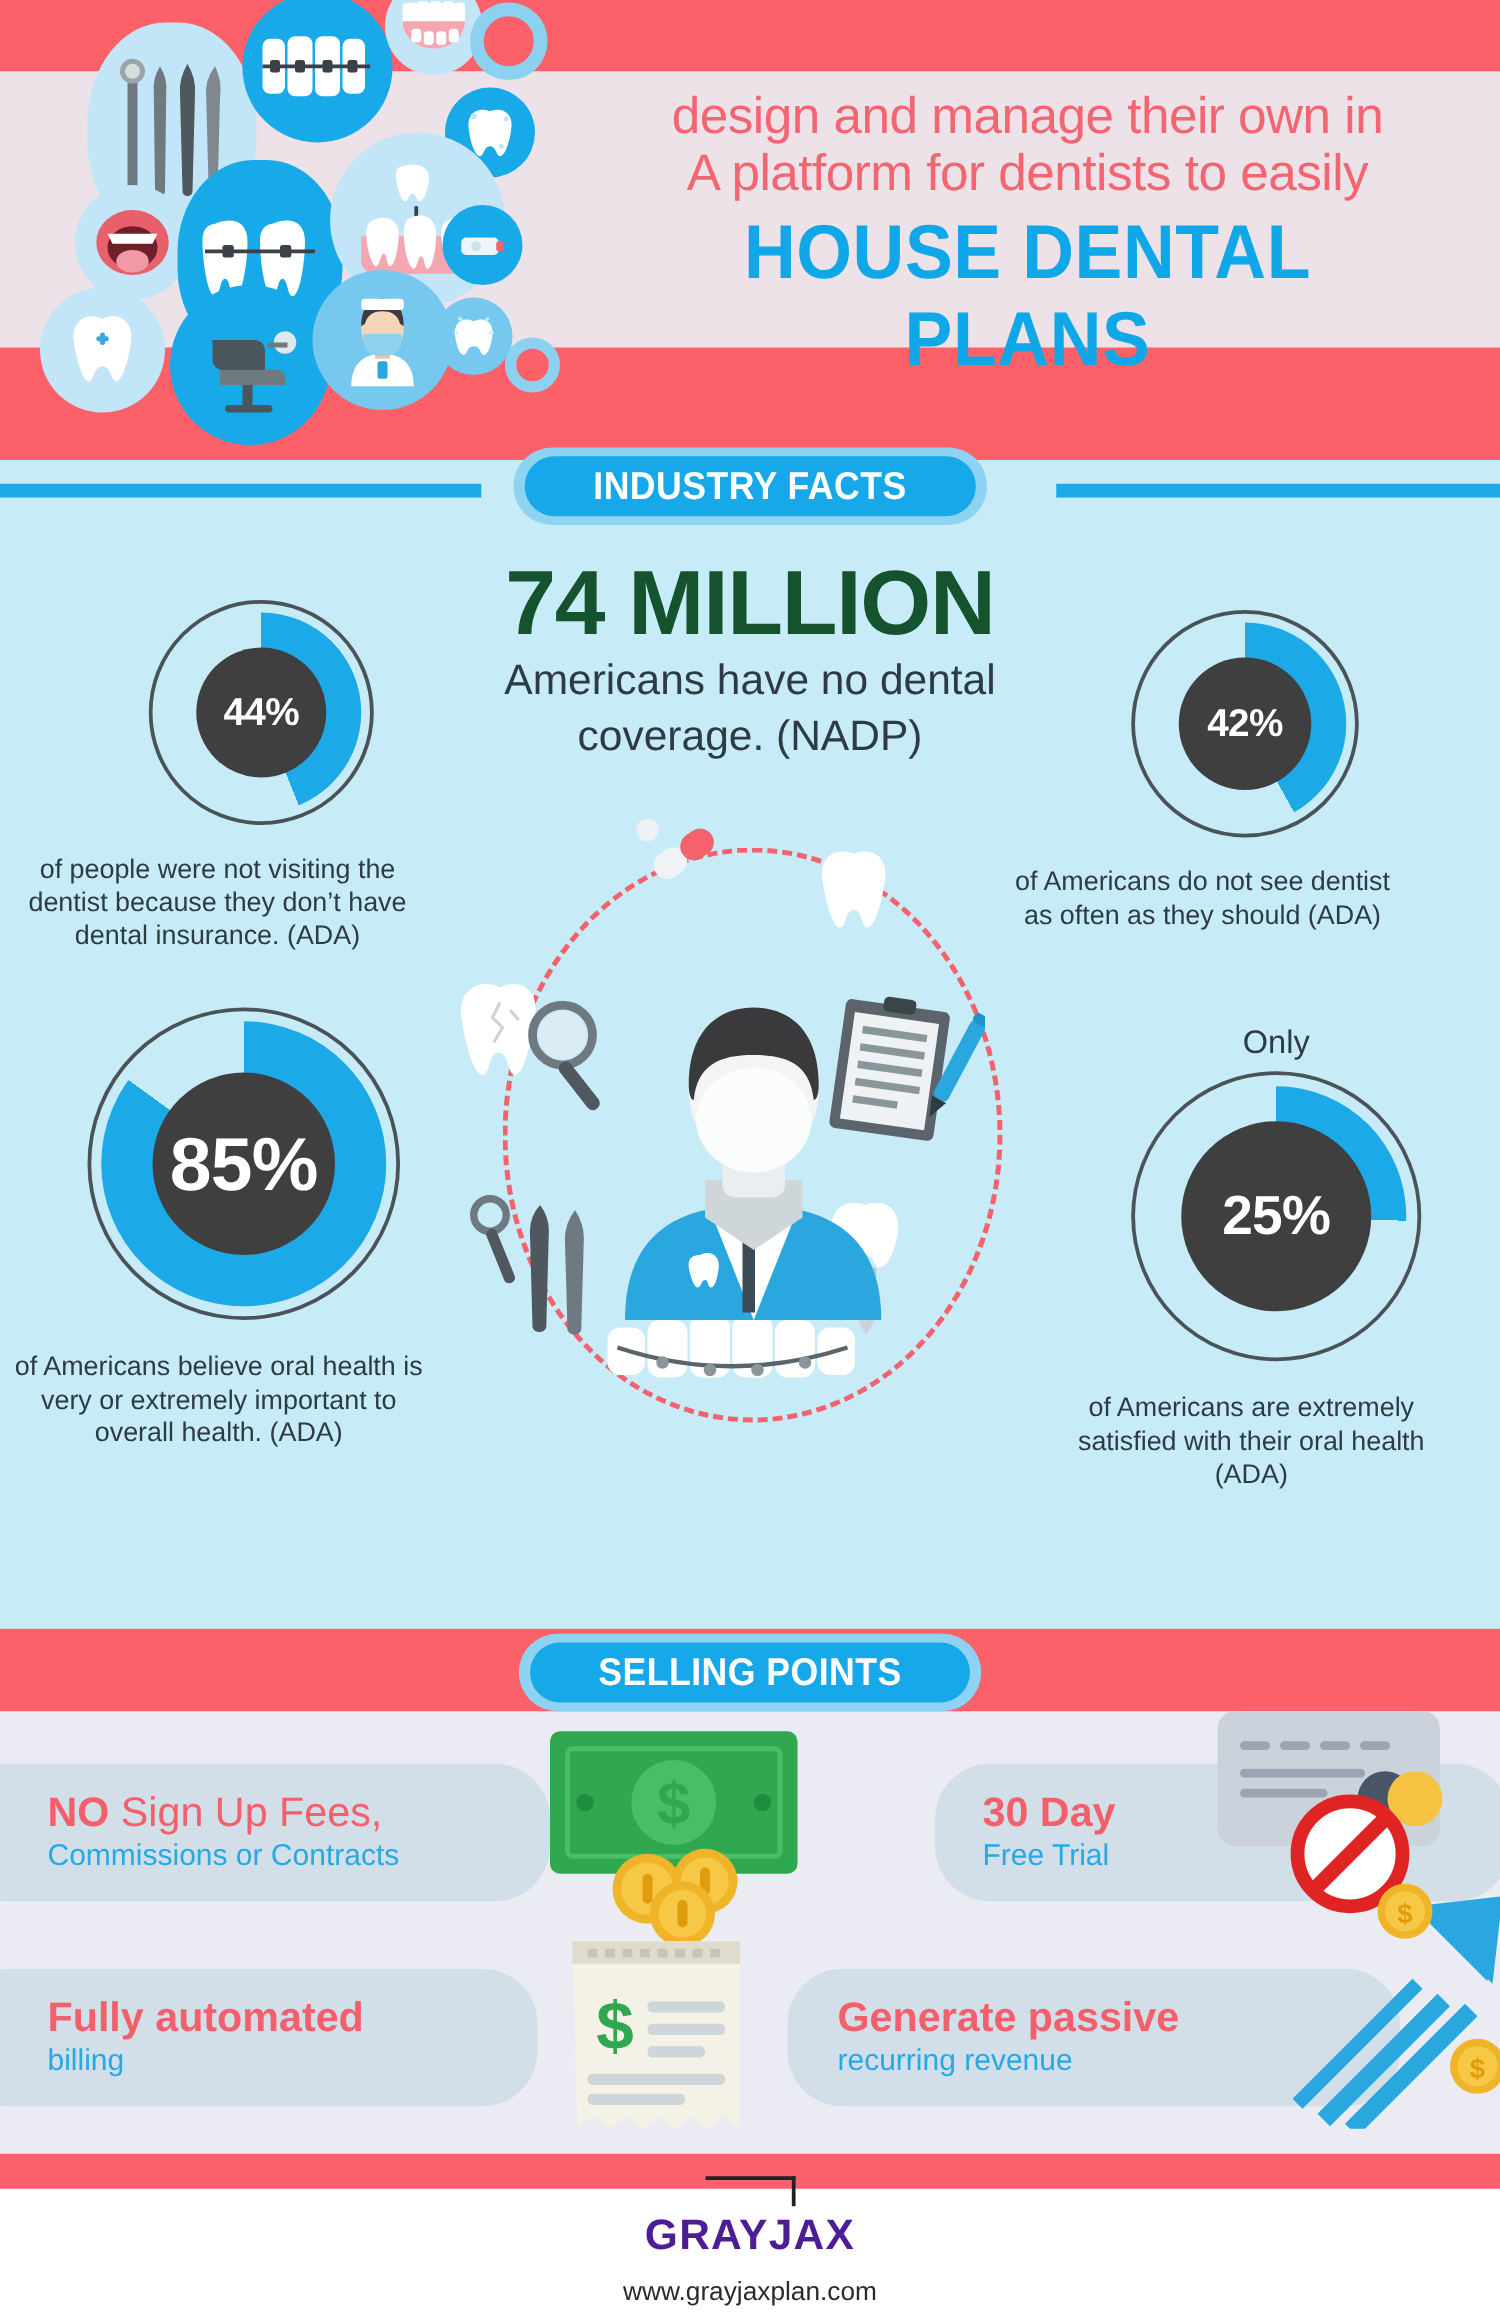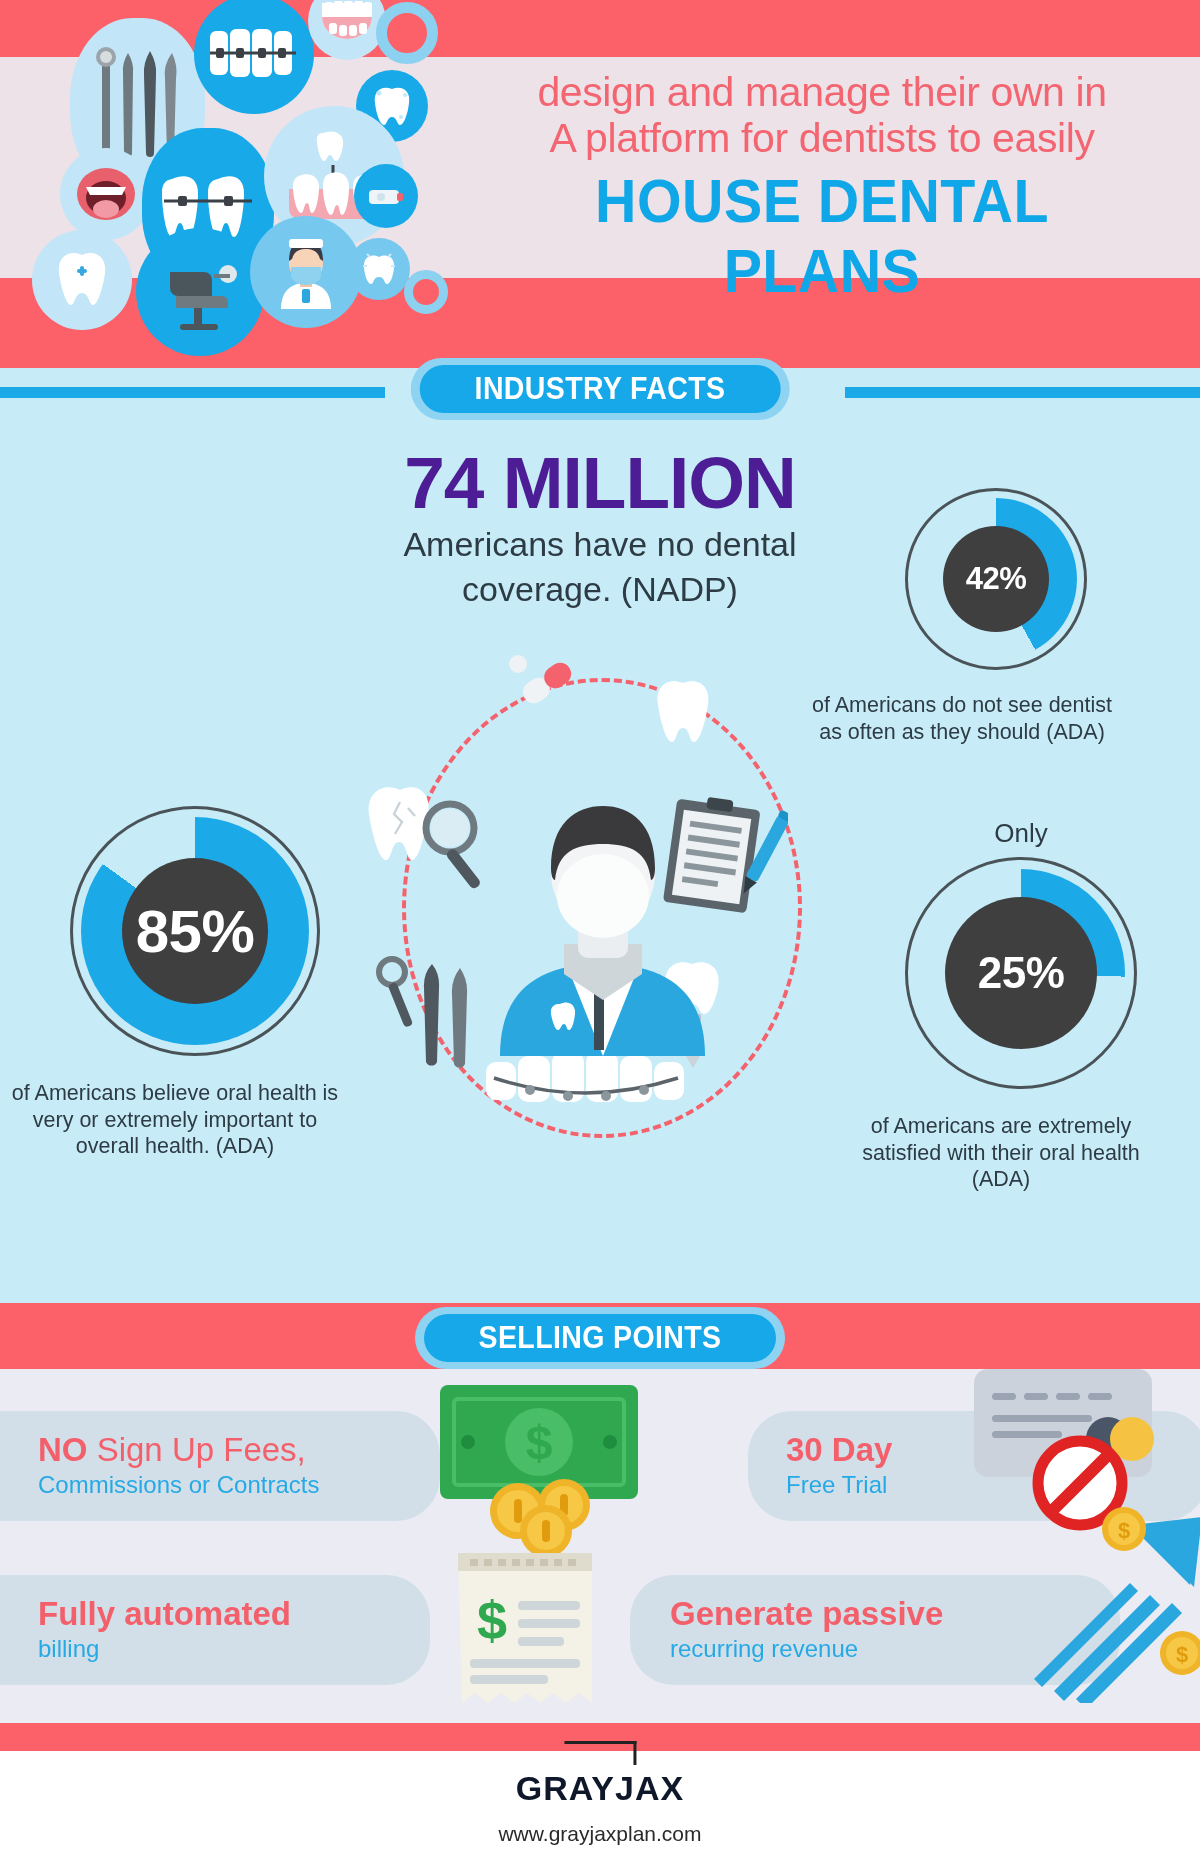--- a/index.html
+++ b/index.html
@@ -34,21 +34,21 @@
   .rule { position:absolute; top: 29px; height: 11px; background:#1ca9e8; }
   .rule-l { left: 0; width: 385px; }
   .rule-r { right: 0; width: 355px; }
   .pill-outer { position:absolute; left:50%; transform: translateX(-50%); top:0px;
                 background:#8ed4f2; border-radius: 34px; padding: 7px 9px; }
   .pill-inner { background:#16a8e8; border-radius: 28px; padding: 6px 44px; }
   .pill-inner span { color:#fff; font-size: 31px; font-weight: 800; letter-spacing: 0.4px;
                      font-family:"Liberation Sans Narrow","Liberation Sans",sans-serif; transform: scaleX(0.92); display:inline-block; }
 
   .headline { position:absolute; top: 78px; left:0; right:0; text-align:center; }
-  .headline .num { color:#4c1d95; font-size: 73px; font-weight: 800; letter-spacing: -1px; line-height: 1.02; }
+  .headline .num { color:#14532d; font-size: 73px; font-weight: 800; letter-spacing: -1px; line-height: 1.02; }
   .headline .sub { color:#2d3b44; font-size: 34px; line-height: 1.18; margin-top: 4px; }
 
   
   .donut-box { position:absolute; }
   .donut { position:relative; border-radius:50%; display:flex; align-items:center; justify-content:center; }
   .donut .outline { position:absolute; inset:0; border-radius:50%; border: 3px solid #4a5358; }
   .donut .arcbg { position:absolute; border-radius:50%; }
   .donut .hub { position:absolute; border-radius:50%; background:#3f3f40; display:flex; align-items:center; justify-content:center; }
   .donut .hub span { color:#fff; font-weight:800; letter-spacing:-0.5px; }
   .cap { color:#2d3b44; font-size: 21.5px; line-height: 1.24; text-align:center; }
@@ -71,21 +71,21 @@
   .sp-title .light { font-weight:400; }
   .sp-sub { font-size: 24px; color:#26a9e5; margin-top: 3px; }
 
   
   .footer { position:relative; width:100%; height: 133px; background:#fc6169; }
   .footwhite { position:absolute; left:0; right:0; bottom:0; height: 105px; background:#fff; }
   .brand { position:absolute; left:50%; transform:translateX(-50%); top: 18px; text-align:center; }
   .brandmark { position:relative; width:72px; height:26px; margin: 0 auto 2px; }
   .brandmark::before { content:""; position:absolute; left:0; top:0; width:72px; height:3px; background:#222; }
   .brandmark::after { content:""; position:absolute; right:0; top:0; width:3px; height:24px; background:#222; }
-  .brandname { font-size: 34px; font-weight: 800; letter-spacing: 1px; color:#0f172a; }
+  .brandname { font-size: 34px; font-weight: 800; letter-spacing: 1px; color:#4c1d95; }
   .brandurl { font-size: 21px; color:#2a2a2a; margin-top: 14px; }
 
   svg { display:block; }
 </style>
 </head>
 <body>
 
 <div class="page">
 
   <div class="header">
@@ -370,20 +370,30 @@
         <path d="M61 92 c0-44 24-62 52-62 s52 18 52 62 c0 8-2 12-4 12 -3-28-20-36-48-36 -28 0-45 8-48 36 -2 0-4-4-4-12z" fill="#3a3a3c"></path>
         <ellipse cx="113" cy="120" rx="46" ry="42" fill="#fbfcfc"></ellipse>
         <path d="M42 262 c6-34 26-54 48-62 l10 16 h26 l10-16 c22 8 42 28 48 62z" fill="#2ba7e0" opacity="0"></path>
         <path d="M60 236 c22-6 32 10 22 34 l-30 0z" fill="#2ba7e0"></path>
         <g>
           <path d="M70 228 c8-4 16 0 15 10 -1 8-3 16-6 16 -3 0-2-6-5-6 -3 0-3 6-6 6 -3 0-6-10-7-16 -1-8 4-10 9-10z" fill="#fff"></path>
         </g>
       </svg>
     </div>
 
+    <div class="donut-box" style="left:84px;top:112px;">
+      <div class="donut" style="width:180px;height:180px;margin:0 auto;">
+        <div class="outline"></div>
+        <div class="arcbg" style="inset:10px;background:conic-gradient(#1ca9e8 0deg 158deg, #c8ecf7 158deg 360deg);"></div>
+        <div class="hub" style="width:104px;height:104px;">
+          <span style="font-size:31px;">44%</span>
+        </div>
+      </div>
+      <div class="cap" style="width:320px;margin-top:22px;margin-left:-70px;">of people were not visiting the dentist because they don’t have dental insurance. (ADA)</div>
+    </div>
 
     <div class="donut-box" style="left:50px;top:438px;">
       <div class="donut" style="width:250px;height:250px;margin:0 auto;">
         <div class="outline"></div>
         <div class="arcbg" style="inset:11px;background:conic-gradient(#1ca9e8 0deg 306deg, #c8ecf7 306deg 360deg);"></div>
         <div class="hub" style="width:146px;height:146px;">
           <span style="font-size:60px;">85%</span>
         </div>
       </div>
       <div class="cap" style="width:330px;margin-top:24px;margin-left:-40px;">of Americans believe oral health is very or extremely important to overall health. (ADA)</div>

